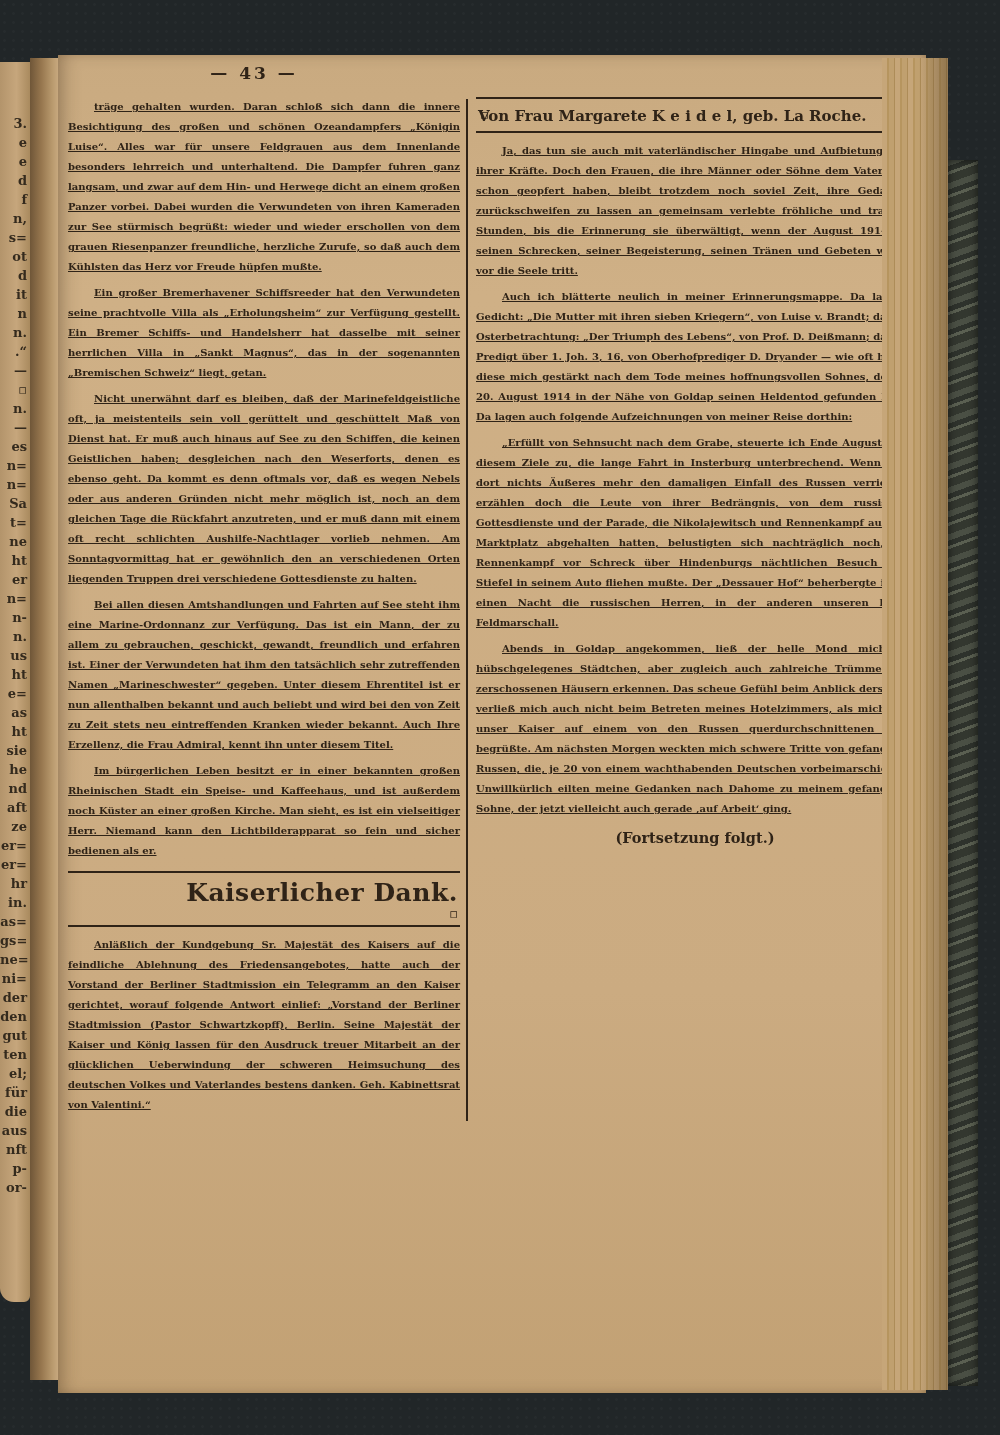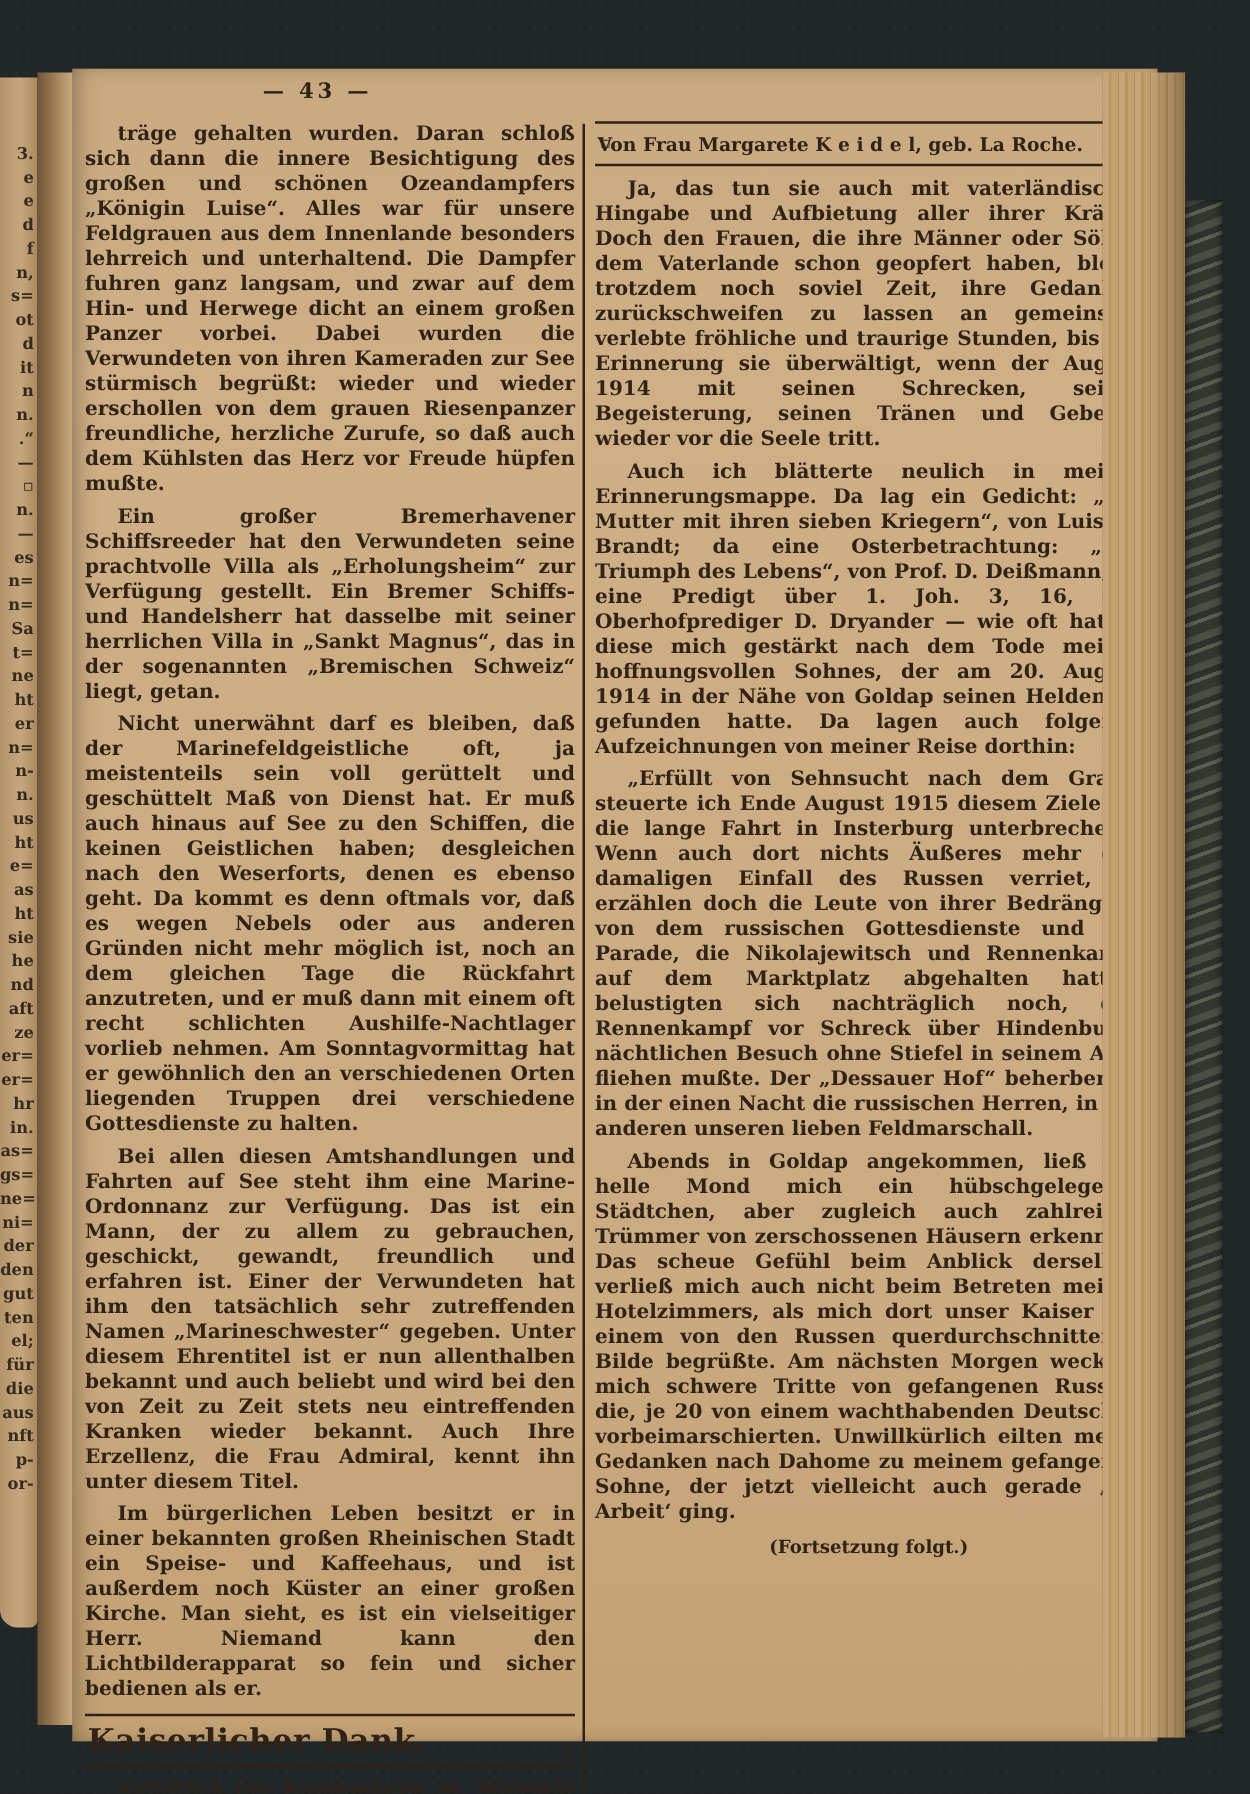--- a/index.html
+++ b/index.html
@@ -44,27 +44,27 @@
   }
   .pagenum{
     position:absolute;top:8px;left:0;width:392px;text-align:center;
     font-size:17px;font-weight:700;letter-spacing:3px;color:#2f2317;
   }
   .columns{display:flex;padding:42px 12px 0 10px;box-sizing:border-box;}
   .col-left{width:392px;flex:0 0 392px;}
   .vrule{width:2px;background:#2f2317;margin:2px 8px 0 6px;}
   .col-right{flex:1;min-width:0;}
   .para{
-    font-size:16px;line-height:20px;font-weight:700;color:#2f2317;
-    text-align:justify;text-indent:26px;margin:0 0 6px 0;overflow-wrap:break-word;
+    font-size:10px;line-height:20px;font-weight:700;color:#2f2317;
+    text-align:justify;text-indent:26px;margin:0 0 6px 0;overflow-wrap:break-word;text-decoration:underline;
   }
   .sec-head{
     display:flex;justify-content:space-between;align-items:flex-end;
     border-top:2px solid #2f2317;border-bottom:2px solid #2f2317;
-    padding:5px 2px;margin:10px 0 8px 0;
+    padding:5px 2px;margin:10px 0 8px 0;flex-direction:column;
   }
   .sec-title{font-size:25px;font-weight:700;letter-spacing:0.5px;}
   .sq{
     display:inline-block;font-size:13px;font-weight:700;line-height:13px;color:#2f2317;
   }
   .art-head{border-top:2px solid #2f2317;border-bottom:2px solid #2f2317;
     padding:5px 2px 6px 2px;margin:0 0 8px 0;}
   .art-title{font-size:25px;font-weight:700;text-align:center;letter-spacing:0.5px;}
   .byline-row{position:relative;margin-top:3px;}
   .byline-row .sq{position:absolute;left:2px;top:1px;}

